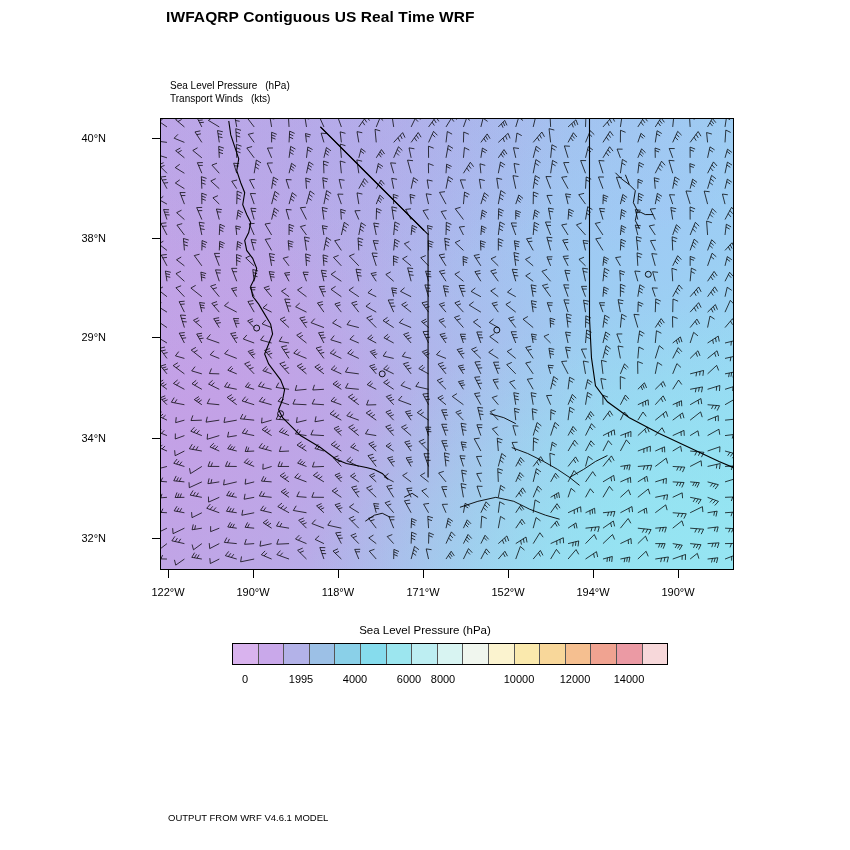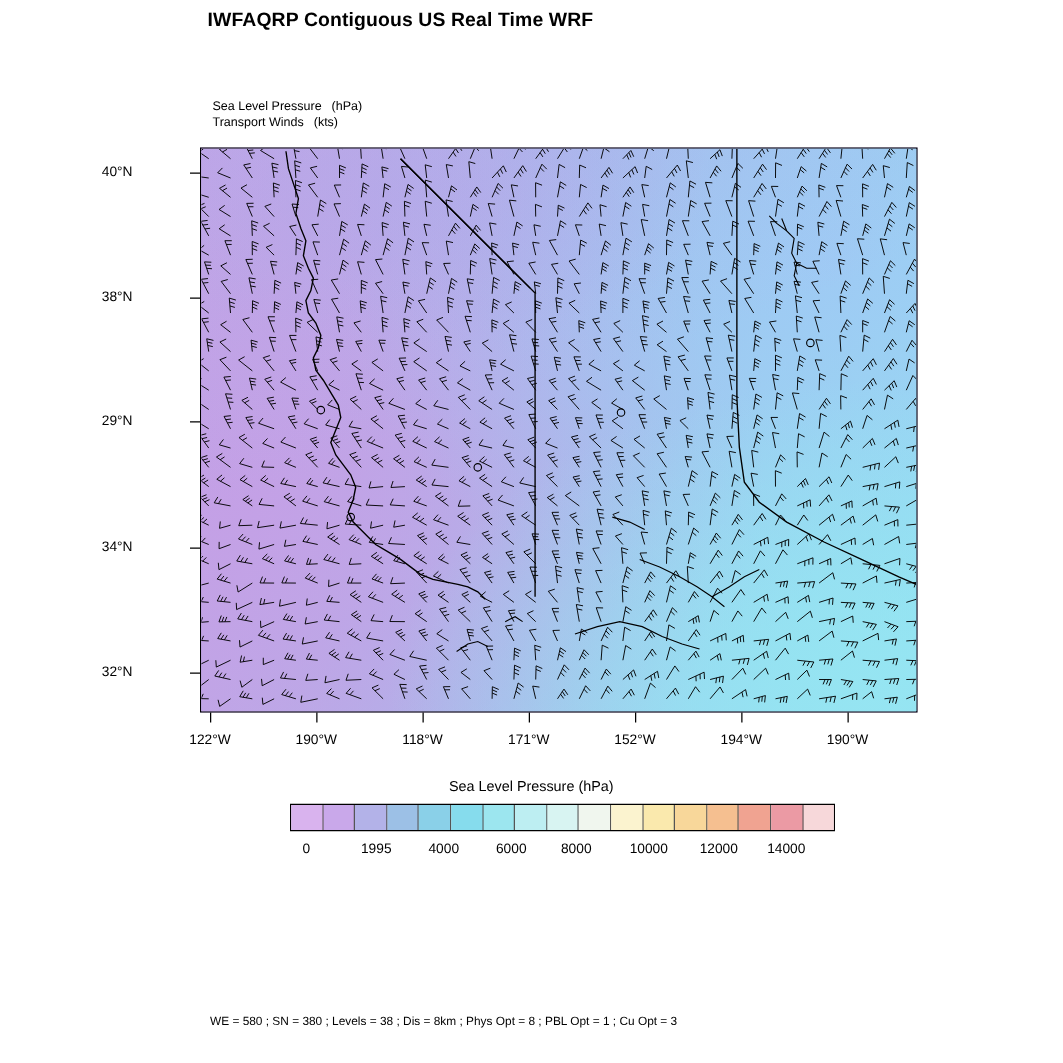--- a/index.html
+++ b/index.html
@@ -1234,22 +1234,22 @@
       <div class="cell" style="background: rgb(248, 215, 154);"></div>
       <div class="cell" style="background: rgb(245, 191, 144);"></div>
       <div class="cell" style="background: rgb(240, 163, 145);"></div>
       <div class="cell" style="background: rgb(235, 154, 164);"></div>
       <div class="cell" style="background: rgb(247, 216, 218);"></div>
     </div>
   <div class="cbar-lab" style="left:245px">0</div>
   <div class="cbar-lab" style="left:301px">1995</div>
   <div class="cbar-lab" style="left:355px">4000</div>
   <div class="cbar-lab" style="left:409px">6000</div>
-  <div class="cbar-lab" style="left:461px">8000</div>
+  <div class="cbar-lab" style="left:443px">8000</div>
   <div class="cbar-lab" style="left:519px">10000</div>
   <div class="cbar-lab" style="left:575px">12000</div>
   <div class="cbar-lab" style="left:629px">14000</div>
 
   <div class="footer">
-    <div>WE = 580 ; SN = 380 ; Levels = 38 ; Dis = 8km ; Phys Opt = 8 ; PBL Opt = 1 ; Cu Opt = 3</div>
+    <div>OUTPUT FROM WRF V4.6.1 MODEL</div>
   </div>
 
 </div>
 
 </body></html>

